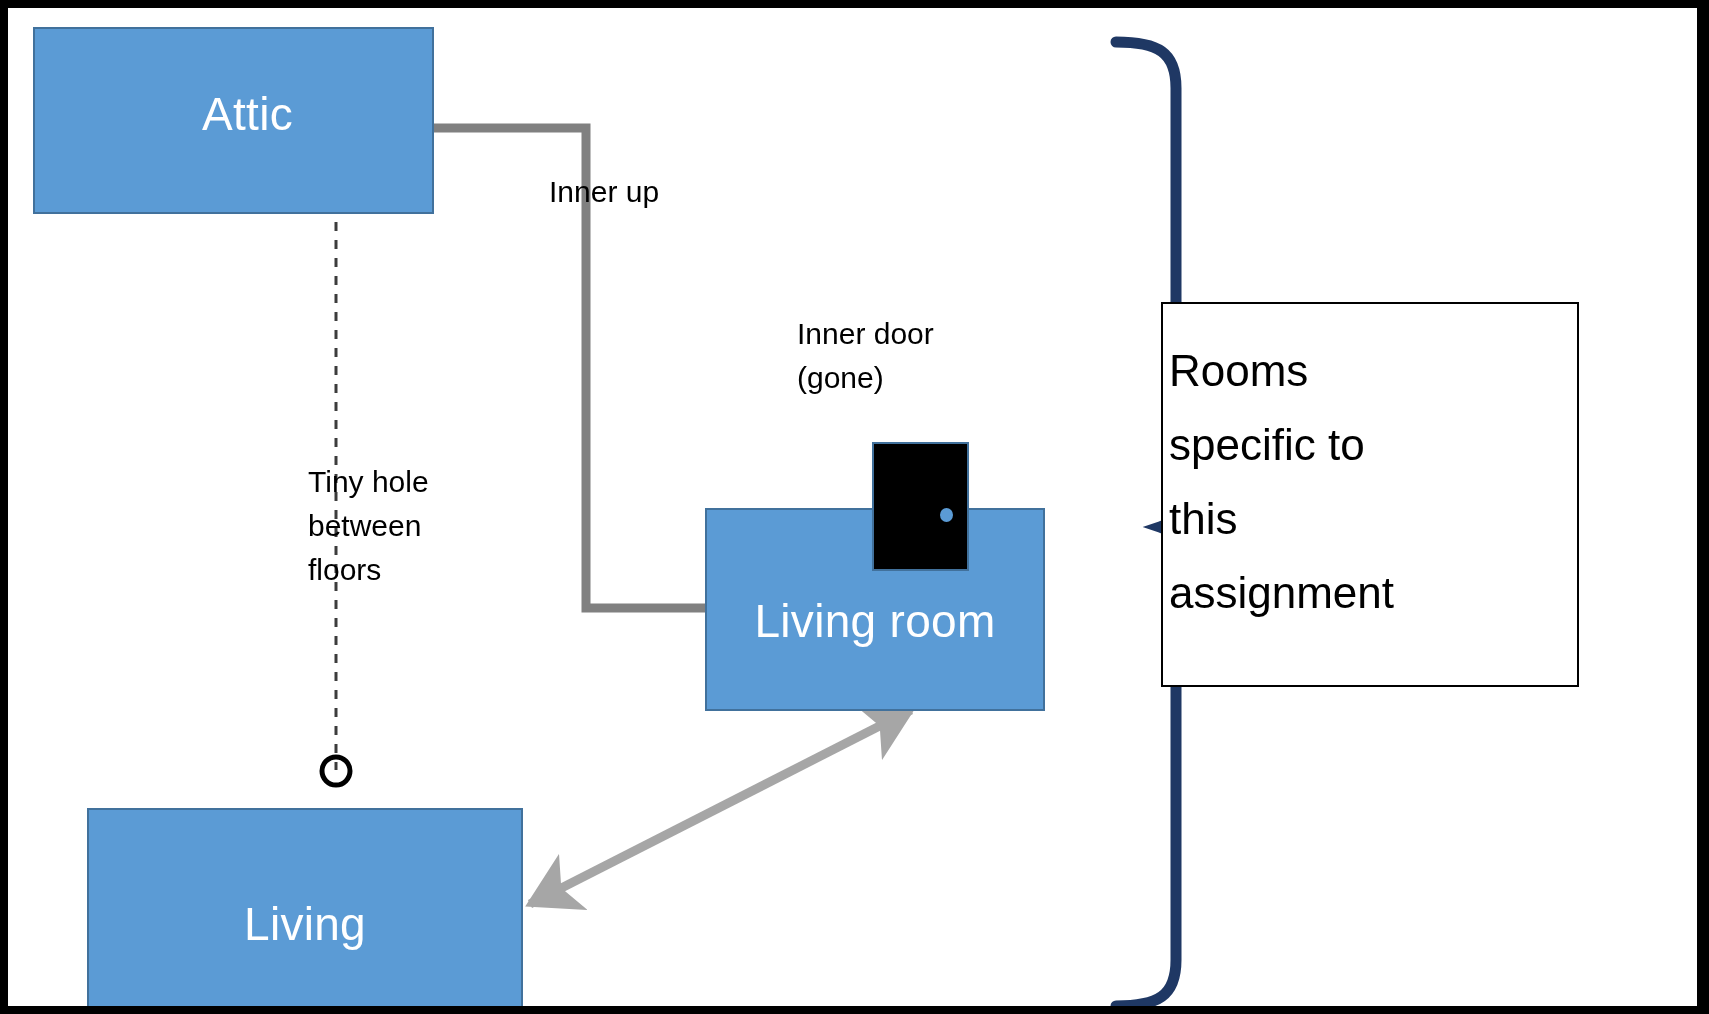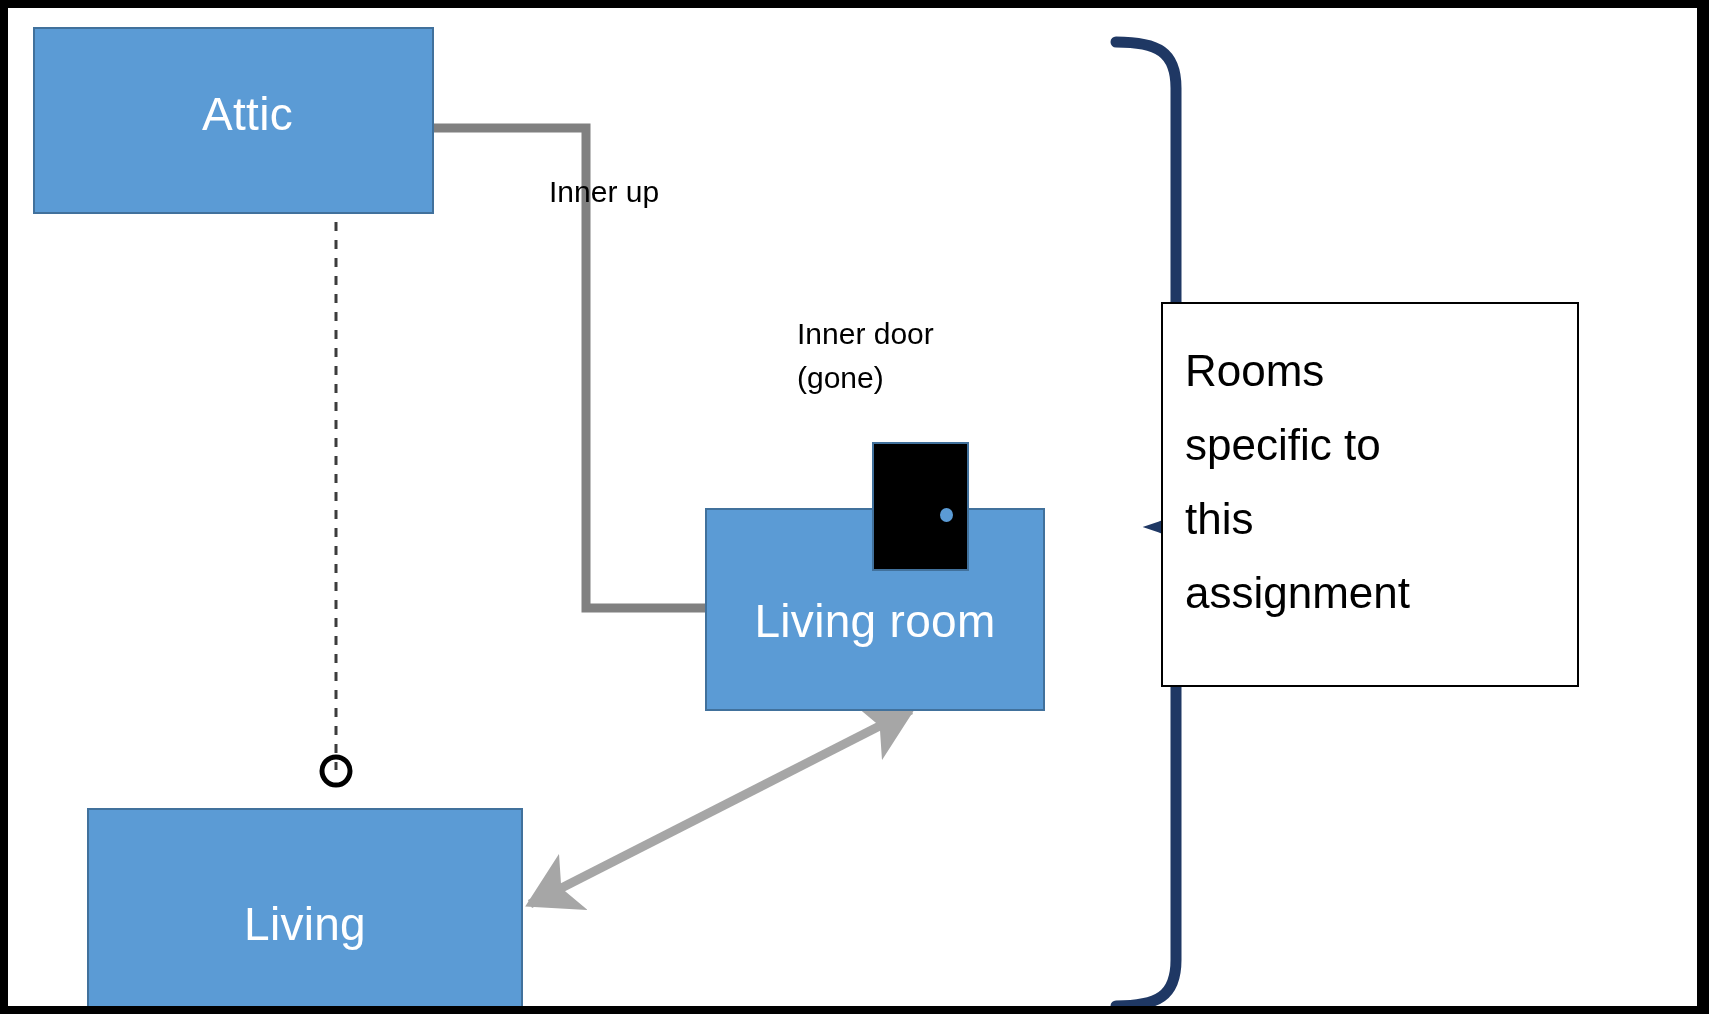--- a/index.html
+++ b/index.html
@@ -88,21 +88,21 @@
   #note-inner-door { left: 789px; top: 304px; }
   #note-tiny-hole  { left: 300px; top: 452px; }
 
   
   #callout-box {
     position: absolute;
     left: 1153px; top: 294px; width: 418px; height: 385px;
     border: 2px solid #000000;
     box-sizing: border-box;
     background: #ffffff;
-    padding: 30px 0 0 22px;
+    padding: 30px 0 0 6px;
   }
   #callout-text {
     color: #000000;
     font-size: 44px;
     line-height: 74px;
     white-space: pre-line;
   }
 </style>
 </head>
 <body>
@@ -155,20 +155,23 @@
 
     <div id="inner-door">
       <div id="door-knob"></div>
     </div>
 
     <div class="note" id="note-stairs">Inner up</div>
 
     <div class="note" id="note-inner-door">Inner door
 (gone)</div>
 
+    <div class="note" id="note-tiny-hole">Tiny hole
+between
+floors</div>
 
     <div id="callout-box">
       <div id="callout-text">Rooms
 specific to
 this
 assignment</div>
     </div>
 
   </div>
 </div>

